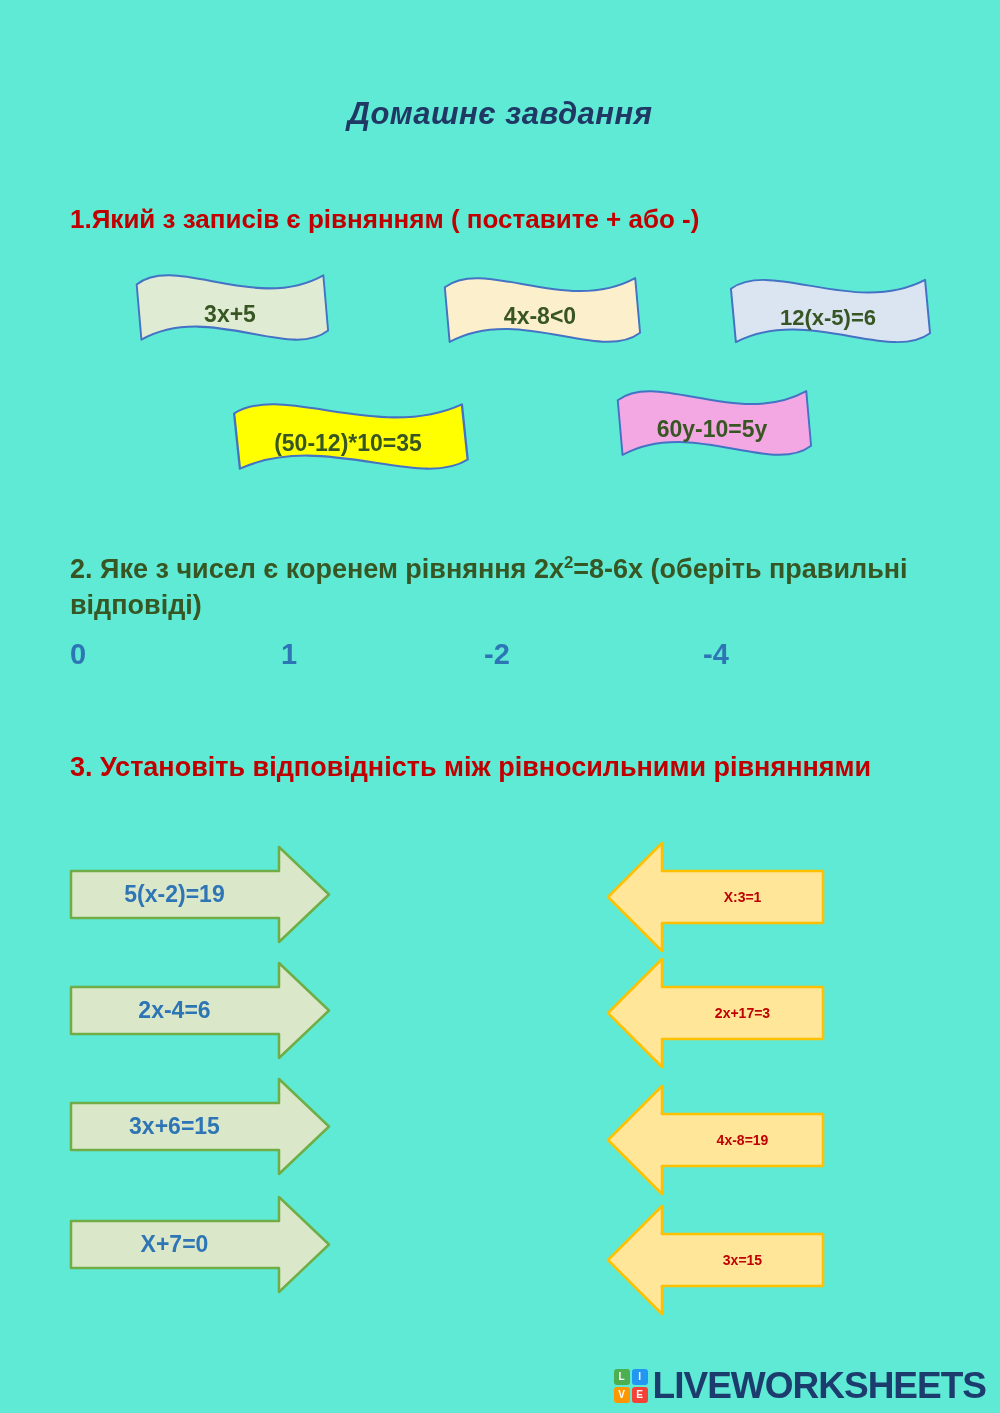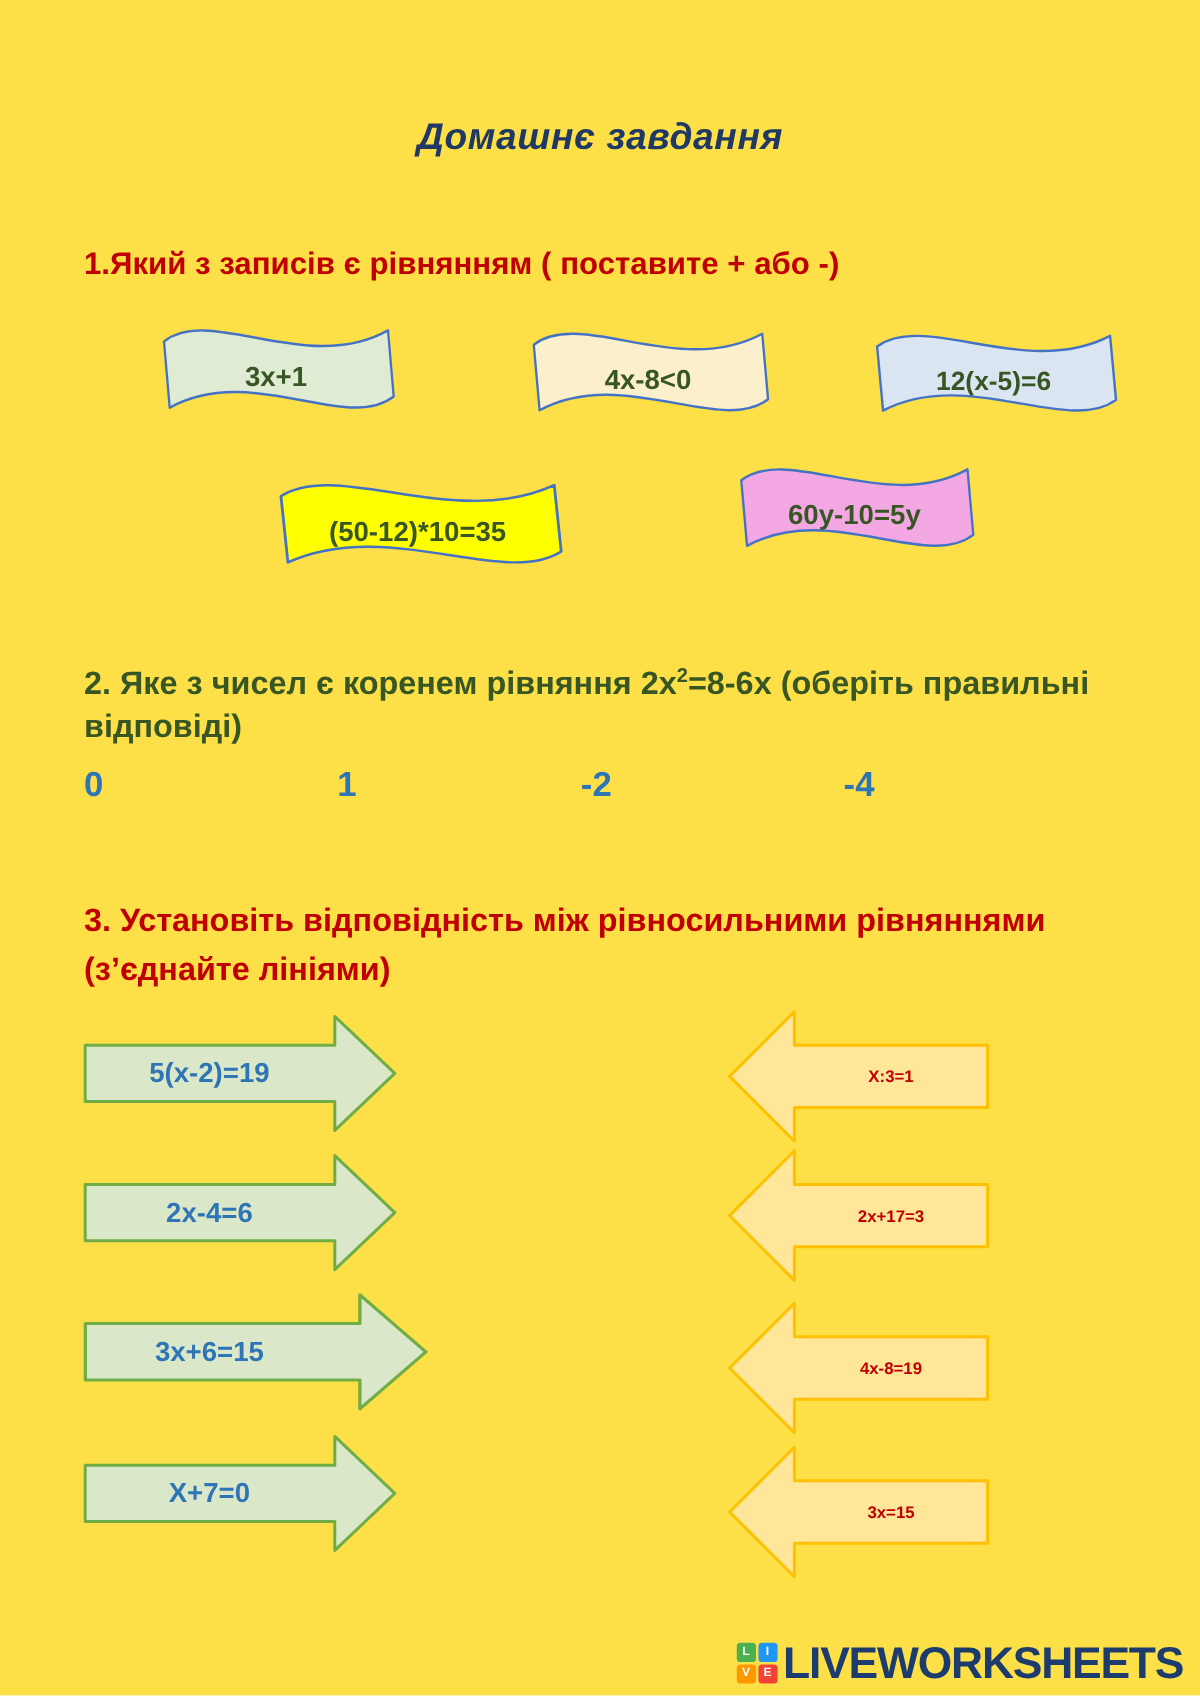--- a/index.html
+++ b/index.html
@@ -1,17 +1,17 @@
 <!DOCTYPE html>
 <html><head>
 <meta charset="utf-8">
 <style>
   html,body{margin:0;padding:0;background:#ffffff;}
   .page{
-    position:relative;width:1000px;height:1413px;background:#fde047;overflow:hidden;
+    position:relative;width:1000px;height:1413px;background:#5eead4;overflow:hidden;
     font-family:"Liberation Sans", sans-serif;
   }
   .title{
     position:absolute;top:96px;left:0;width:1000px;text-align:center;
     font-size:31px;font-weight:bold;font-style:italic;color:#1f3864;letter-spacing:0.5px;
   }
   .q-prompt{position:absolute;font-weight:bold;}
   .q1-prompt{left:70px;top:204px;font-size:26px;color:#c00000;}
   .q2-prompt{left:70px;top:545px;font-size:27px;color:#375623;line-height:36px;}
   .q2-prompt sup{font-size:0.62em;}
@@ -68,21 +68,21 @@
 <div class="page">
 
   <div class="title">Домашнє завдання</div>
 
   <div class="q-prompt q1-prompt">1.Який з записів є рівнянням ( поставите + або -)</div>
 
   <div class="banner" style="left:130px;top:262px;width:200px;height:92px;">
     <svg viewBox="0 0 210 90" preserveAspectRatio="none">
       <path d="M 7,22 C 48,-8 132,50 203,13 L 208,67 C 167,97 83,39 12,76 Z" fill="#e0ebd3"></path>
     </svg>
-    <span class="banner-label">3x+1</span>
+    <span class="banner-label">3x+5</span>
   </div>
 
   <div class="banner" style="left:438px;top:265px;width:204px;height:91px;">
     <svg viewBox="0 0 210 90" preserveAspectRatio="none">
       <path d="M 7,22 C 48,-8 132,50 203,13 L 208,67 C 167,97 83,39 12,76 Z" fill="#fcefcb"></path>
     </svg>
     <span class="banner-label">4x-8&lt;0</span>
   </div>
 
   <div class="banner" style="left:724px;top:267px;width:208px;height:89px;">
@@ -111,36 +111,35 @@
     <span>відповіді)</span>
   </div>
 
   <span class="option" style="left:70px;">0</span>
   <span class="option" style="left:281px;">1</span>
   <span class="option" style="left:484px;">-2</span>
   <span class="option" style="left:703px;">-4</span>
 
   <div class="q-prompt q3-prompt">
     <span>3. Установіть відповідність між рівносильними рівняннями</span><br>
-    <span>(з’єднайте лініями)</span>
   </div>
 
   <div class="arrow arrow-left" style="top:846px;">
     <svg viewBox="0 0 260 97" preserveAspectRatio="none">
       <path d="M1,25 L209,25 L209,1 L259,48.5 L209,96 L209,72 L1,72 Z"></path>
     </svg>
     <span class="arrow-label">5(x-2)=19</span>
   </div>
   <div class="arrow arrow-left" style="top:962px;">
     <svg viewBox="0 0 260 97" preserveAspectRatio="none">
       <path d="M1,25 L209,25 L209,1 L259,48.5 L209,96 L209,72 L1,72 Z"></path>
     </svg>
     <span class="arrow-label">2x-4=6</span>
   </div>
-  <div class="arrow arrow-left" style="top:1078px;padding-left:26px;">
+  <div class="arrow arrow-left" style="top:1078px;">
     <svg viewBox="0 0 260 97" preserveAspectRatio="none">
       <path d="M1,25 L209,25 L209,1 L259,48.5 L209,96 L209,72 L1,72 Z"></path>
     </svg>
     <span class="arrow-label">3x+6=15</span>
   </div>
   <div class="arrow arrow-left" style="top:1196px;">
     <svg viewBox="0 0 260 97" preserveAspectRatio="none">
       <path d="M1,25 L209,25 L209,1 L259,48.5 L209,96 L209,72 L1,72 Z"></path>
     </svg>
     <span class="arrow-label">X+7=0</span>

